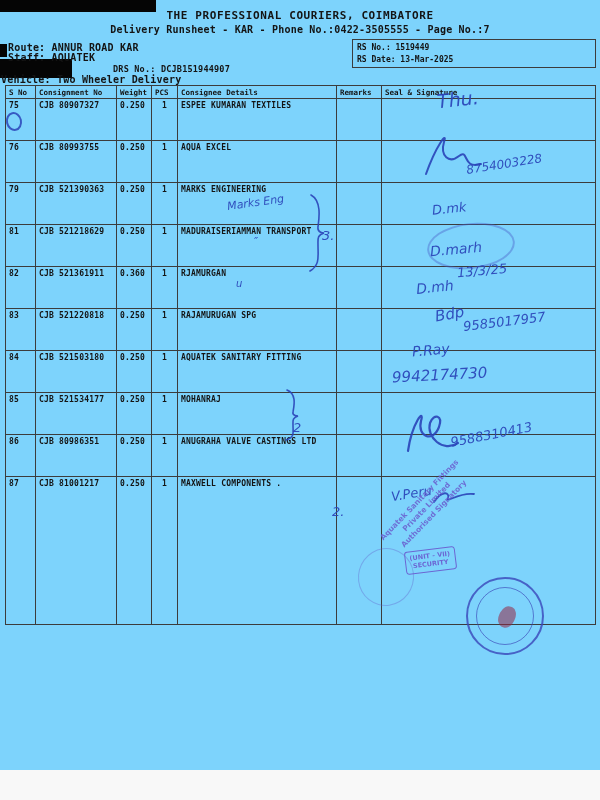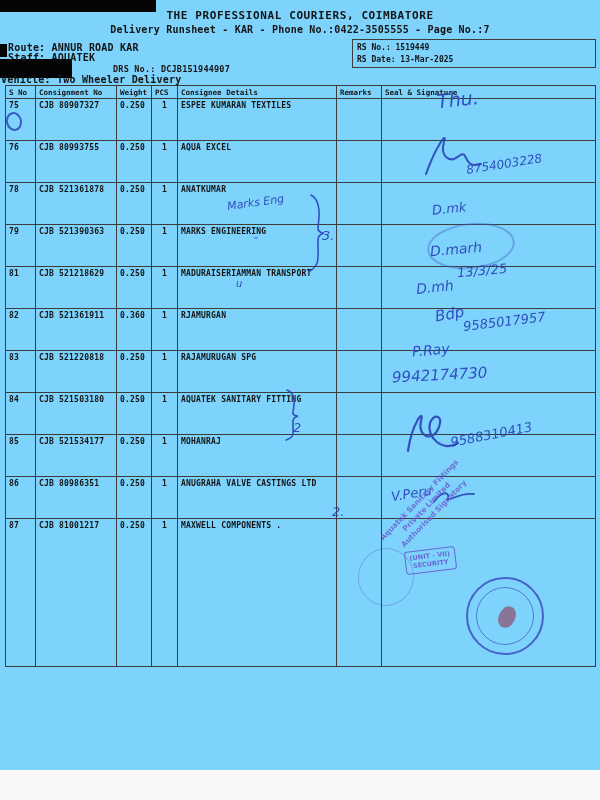--- a/index.html
+++ b/index.html
@@ -149,29 +149,20 @@
       <tr class="dr">
         <td>76</td>
         <td>CJB 80993755</td>
         <td>0.250</td>
         <td class="c">1</td>
         <td>AQUA EXCEL</td>
         <td></td>
         <td></td>
       </tr>
       <tr class="dr">
-        <td>78</td>
-        <td>CJB 521361878</td>
-        <td>0.250</td>
-        <td class="c">1</td>
-        <td>ANATKUMAR</td>
-        <td></td>
-        <td></td>
-      </tr>
-      <tr class="dr">
         <td>79</td>
         <td>CJB 521390363</td>
         <td>0.250</td>
         <td class="c">1</td>
         <td>MARKS ENGINEERING</td>
         <td></td>
         <td></td>
       </tr>
       <tr class="dr">
         <td>81</td>

